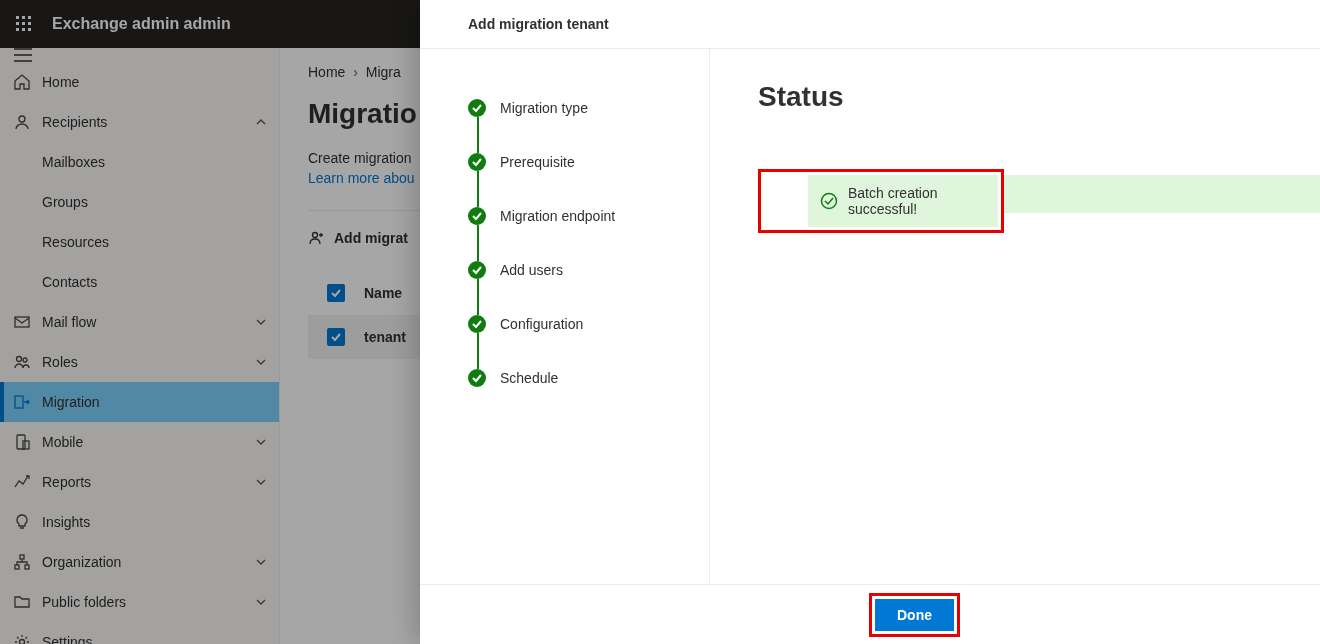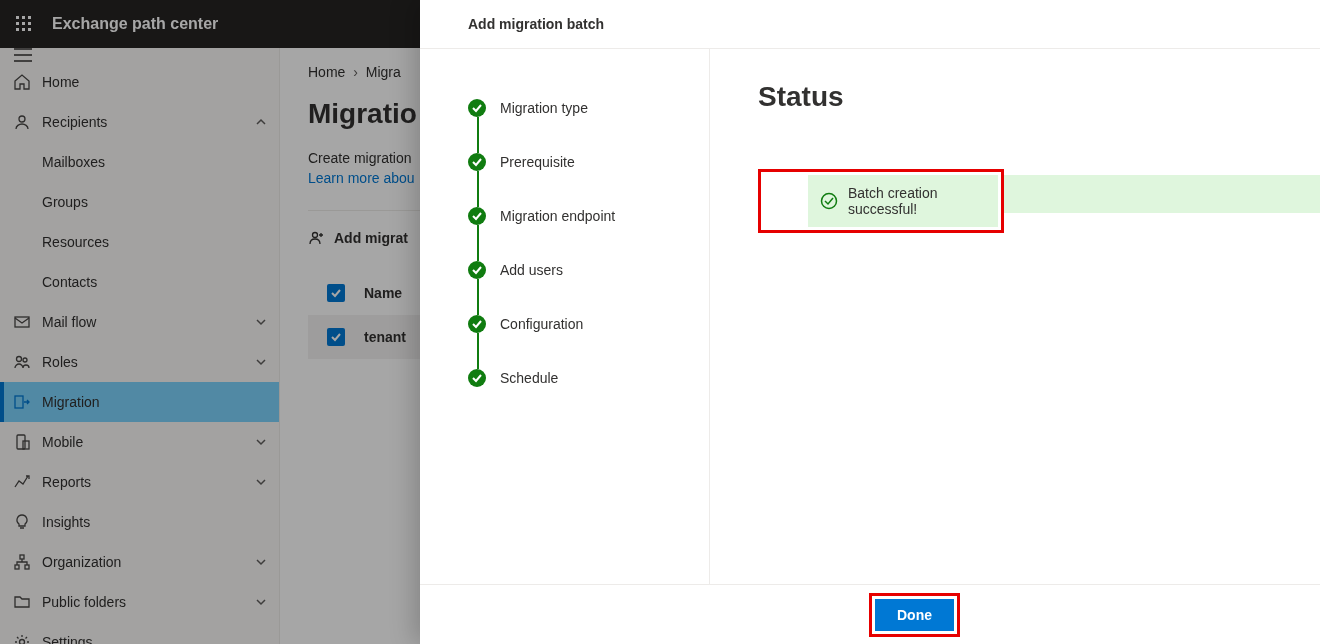--- a/index.html
+++ b/index.html
@@ -86,21 +86,21 @@
           <rect x="12" y="0" width="3" height="3"></rect>
           <rect x="0" y="6" width="3" height="3"></rect>
           <rect x="6" y="6" width="3" height="3"></rect>
           <rect x="12" y="6" width="3" height="3"></rect>
           <rect x="0" y="12" width="3" height="3"></rect>
           <rect x="6" y="12" width="3" height="3"></rect>
           <rect x="12" y="12" width="3" height="3"></rect>
         </g>
       </svg>
   </div>
-  <div class="topbar-title">Exchange path center</div>
+  <div class="topbar-title">Exchange admin admin</div>
 </div>
 
 <div class="page">
 
   <div class="sidebar">
     <div class="hamburger">
       <svg width="18" height="14" viewBox="0 0 18 14">
           <g stroke="#323130" stroke-width="1.5">
             <line x1="0" y1="1" x2="18" y2="1"></line>
             <line x1="0" y1="7" x2="18" y2="7"></line>
@@ -300,21 +300,21 @@
           </div>
         <div class="cell name">tenant</div>
       </div>
     </div>
   </div>
 </div>
 
 <div class="dim"></div>
 
 <div class="panel">
-  <div class="panel-head">Add migration batch</div>
+  <div class="panel-head">Add migration tenant</div>
   <div class="panel-body">
     <div class="steps-col">
       <ul class="steps">
         <li class="step">
             <span class="dot">
               <svg width="10" height="10" viewBox="0 0 10 10">
                 <path d="M1 5l3 3 5-6" fill="none" stroke="#fff" stroke-width="2"></path>
               </svg>
             </span>
             <span class="lbl">Migration type</span>

